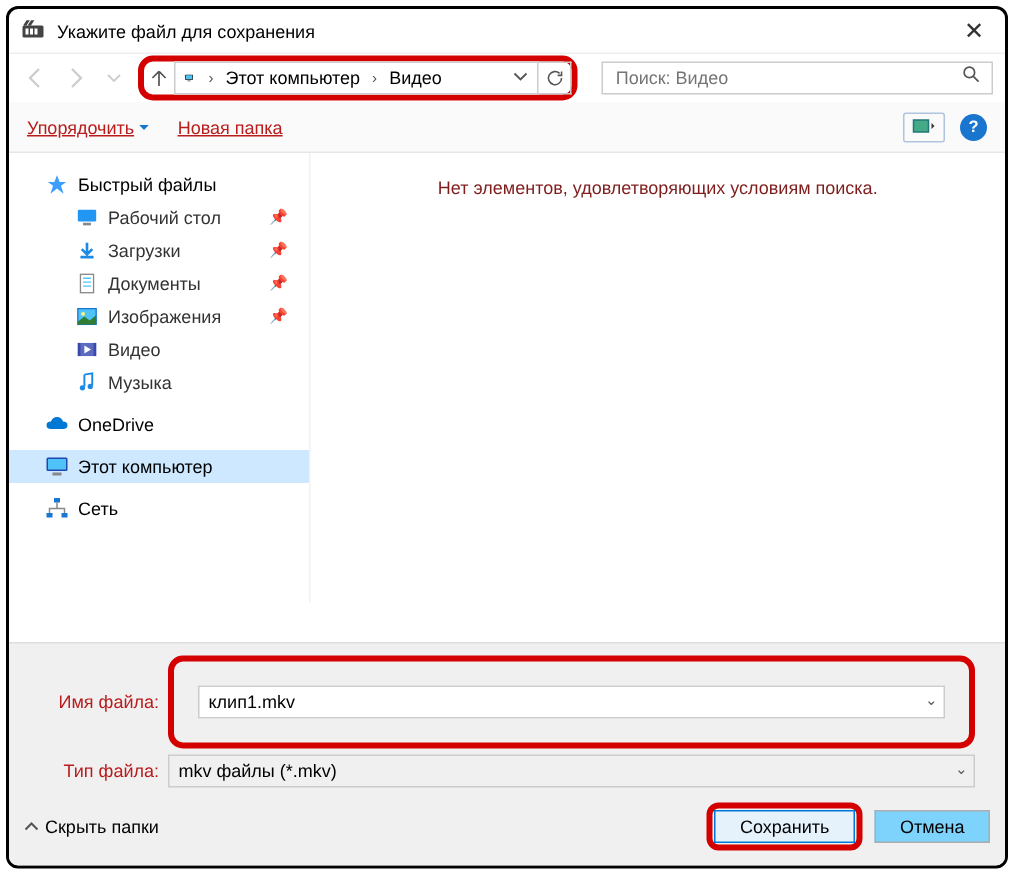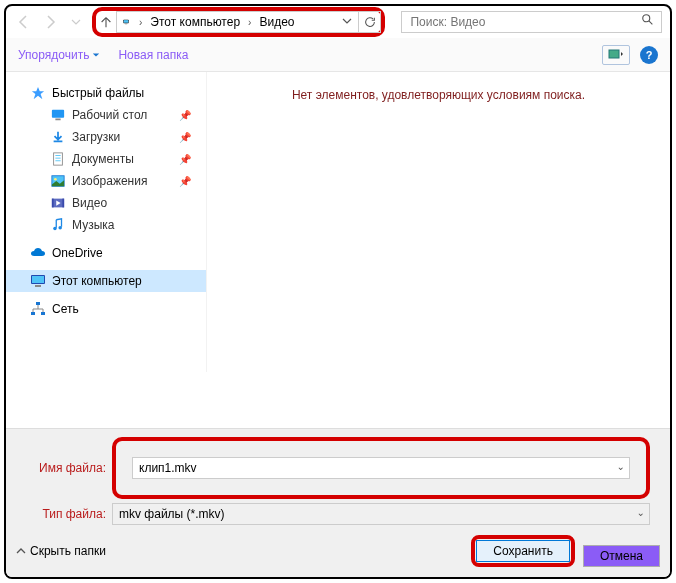--- a/index.html
+++ b/index.html
@@ -17,21 +17,21 @@
   .addrbox .seg { font-size: 12px; padding: 0 4px; display: flex; align-items: center; height: 100%; }
   .addrbox .seg svg { margin-right: 2px; }
   .addrbox .chev { color: #555; font-size: 10px; padding: 0 4px; }
   .addrbox .spacer { width: 40px; }
   .refresh { width: 22px; height: 22px; border: 1px solid #ccc; display: flex; align-items: center; justify-content: center; border-left: none; }
   .searchbox { flex: 1; margin-left: 10px; border: 1px solid #ccc; height: 22px; display: flex; align-items: center; padding: 0 6px; }
   .searchbox input { border: none; outline: none; font-size: 12px; flex: 1; color: #b91c1c; width: 100%; }
   .searchbox .glass { color: #555; }
 
   .toolbar { display: flex; align-items: center; height: 34px; padding: 0 12px; border-bottom: 1px solid #e6e6e6; background: #fafafa; }
-  .toolbar .tbitem { color: #8b5cf6; font-size: 12px; margin-right: 18px; display: flex; align-items: center; gap: 3px; }
+  .toolbar .tbitem { color: #b91c1c; font-size: 12px; margin-right: 18px; display: flex; align-items: center; gap: 3px; text-decoration: underline; }
   .toolbar .tbright { margin-left: auto; display: flex; align-items: center; gap: 10px; }
   .viewbtn { width: 28px; height: 20px; border: 1px solid #b0c4de; border-radius: 2px; display:flex; align-items:center; justify-content:center; }
   .helpbtn { width: 18px; height: 18px; border-radius: 50%; background: #1a75cf; color: #fff; font-size: 11px; display: flex; align-items: center; justify-content: center; font-weight: bold; }
 
   .body { display: flex; height: 300px; }
   .nav { width: 200px; padding: 10px 0 0 0; }
   .navitem { display: flex; align-items: center; font-size: 12px; height: 22px; padding-left: 24px; gap: 6px; }
   .navitem.sub { padding-left: 44px; color: #333; }
   .navitem .pin { margin-left: auto; margin-right: 14px; color: #aaa; font-size: 10px; }
   .navitem.sel { background: #cde8ff; }
@@ -44,30 +44,43 @@
   .fieldrow { display: flex; align-items: center; margin-bottom: 4px; }
   .fieldlabel { width: 90px; text-align: right; font-size: 12px; margin-right: 6px; color: #b91c1c; }
   .fieldwrap { flex: 1; margin-right: 10px; }
   .fieldwrap.hl { border: 4px solid #d40000; border-radius: 10px; padding: 16px; }
   .combo { width: 100%; height: 22px; border: 1px solid #ccc; background: #fff; display: flex; align-items: center; padding: 0 6px; font-size: 12px; position: relative; }
   .combo .drop { position: absolute; right: 4px; top: 3px; color: #555; font-size: 10px; }
   .combo.type { background: #f0f0f0; border: 1px solid #ccc; }
 
   .actions { display: flex; align-items: center; margin-top: 10px; gap: 32px; }
   .hidefolders { font-size: 12px; display: flex; align-items: center; gap: 4px; }
-  .btnrow { margin-left: auto; display: flex; gap: 8px; align-items: flex-end; padding-left: 18px; }
-  .btn { height: 22px; padding: 0 16px; font-size: 12px; border: 1px solid #adadad; background: #8b5cf6; display: flex; align-items: center; }
+  .btnrow { margin-left: auto; display: flex; gap: 8px; align-items: center; padding-left: 18px; }
+  .btn { height: 22px; padding: 0 16px; font-size: 12px; border: 1px solid #adadad; background: #7dd3fc; display: flex; align-items: center; }
   .btn.default { border: 1px solid #0078d7; background: #e5f1fb; }
   .btnhl { border: 4px solid #d40000; border-radius: 8px; padding: 1px; }
 </style>
 </head>
 <body>
 
 <div class="outer">
 
+  <div class="titlebar">
+    <span class="icon iconbox">
+      <svg width="16" height="16" viewBox="0 0 16 16">
+          <rect x="1" y="4" width="14" height="8" fill="#444" rx="1"></rect>
+          <rect x="3" y="6" width="2" height="4" fill="#fff"></rect>
+          <rect x="6" y="6" width="2" height="4" fill="#fff"></rect>
+          <rect x="9" y="6" width="2" height="4" fill="#fff"></rect>
+          <path d="M2 4 L4 1 L5 1 L3 4 M5 4 L7 1 L8 1 L6 4" stroke="#444" fill="none"></path>
+        </svg>
+    </span>
+    <span class="title">Укажите файл для сохранения</span>
+    <span class="close">✕</span>
+  </div>
 
   <div class="navrow">
     <span class="navarrow">
       <svg width="16" height="16" viewBox="0 0 16 16">
           <path d="M10 2 L4 8 L10 14" stroke="#ccc" stroke-width="1.5" fill="none"></path>
         </svg>
     </span>
     <span class="navarrow">
       <svg width="16" height="16" viewBox="0 0 16 16">
           <path d="M6 2 L12 8 L6 14" stroke="#ccc" stroke-width="1.5" fill="none"></path>

